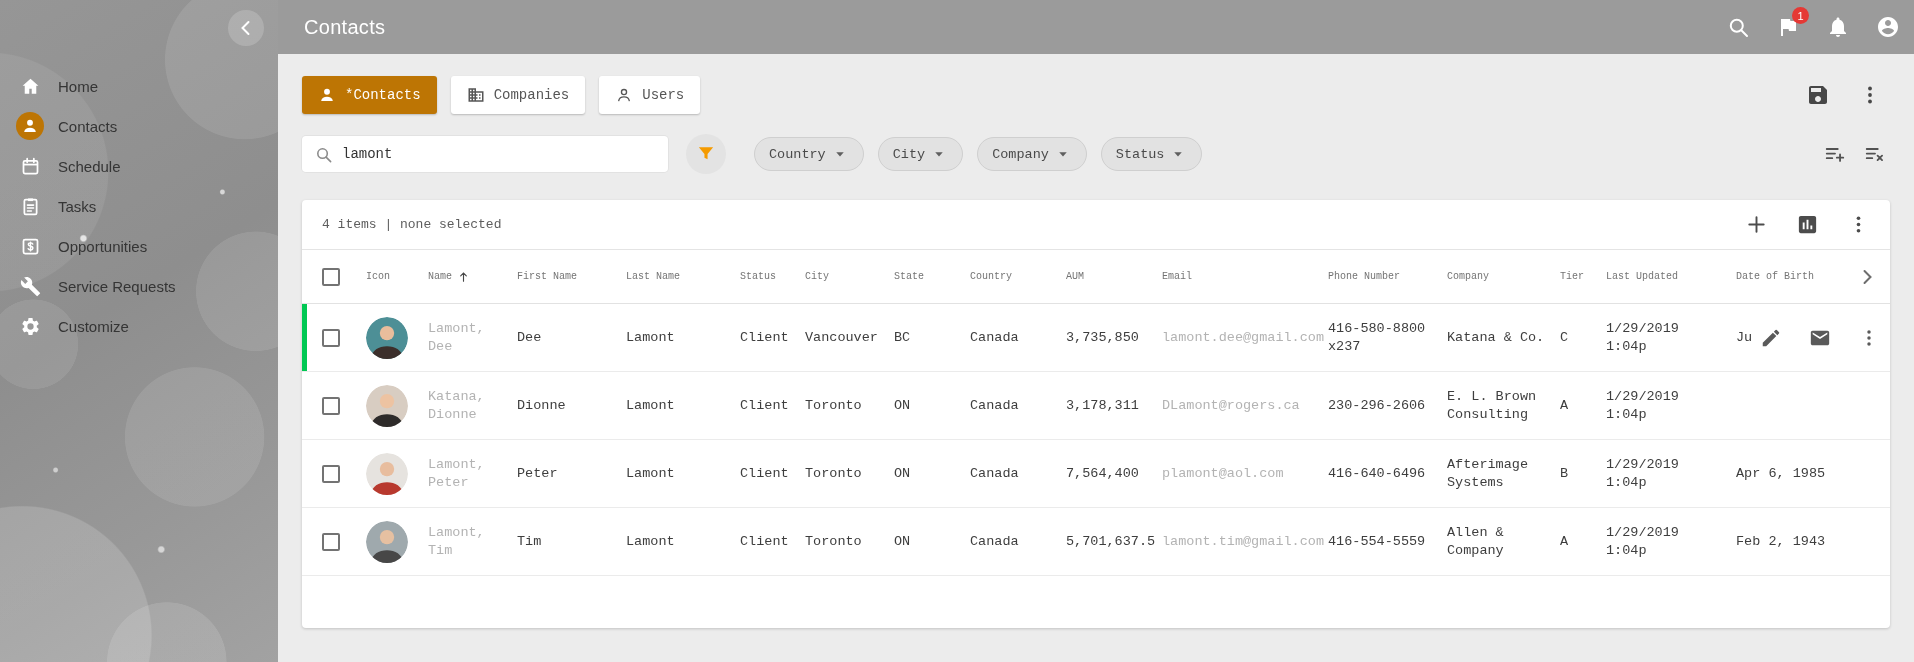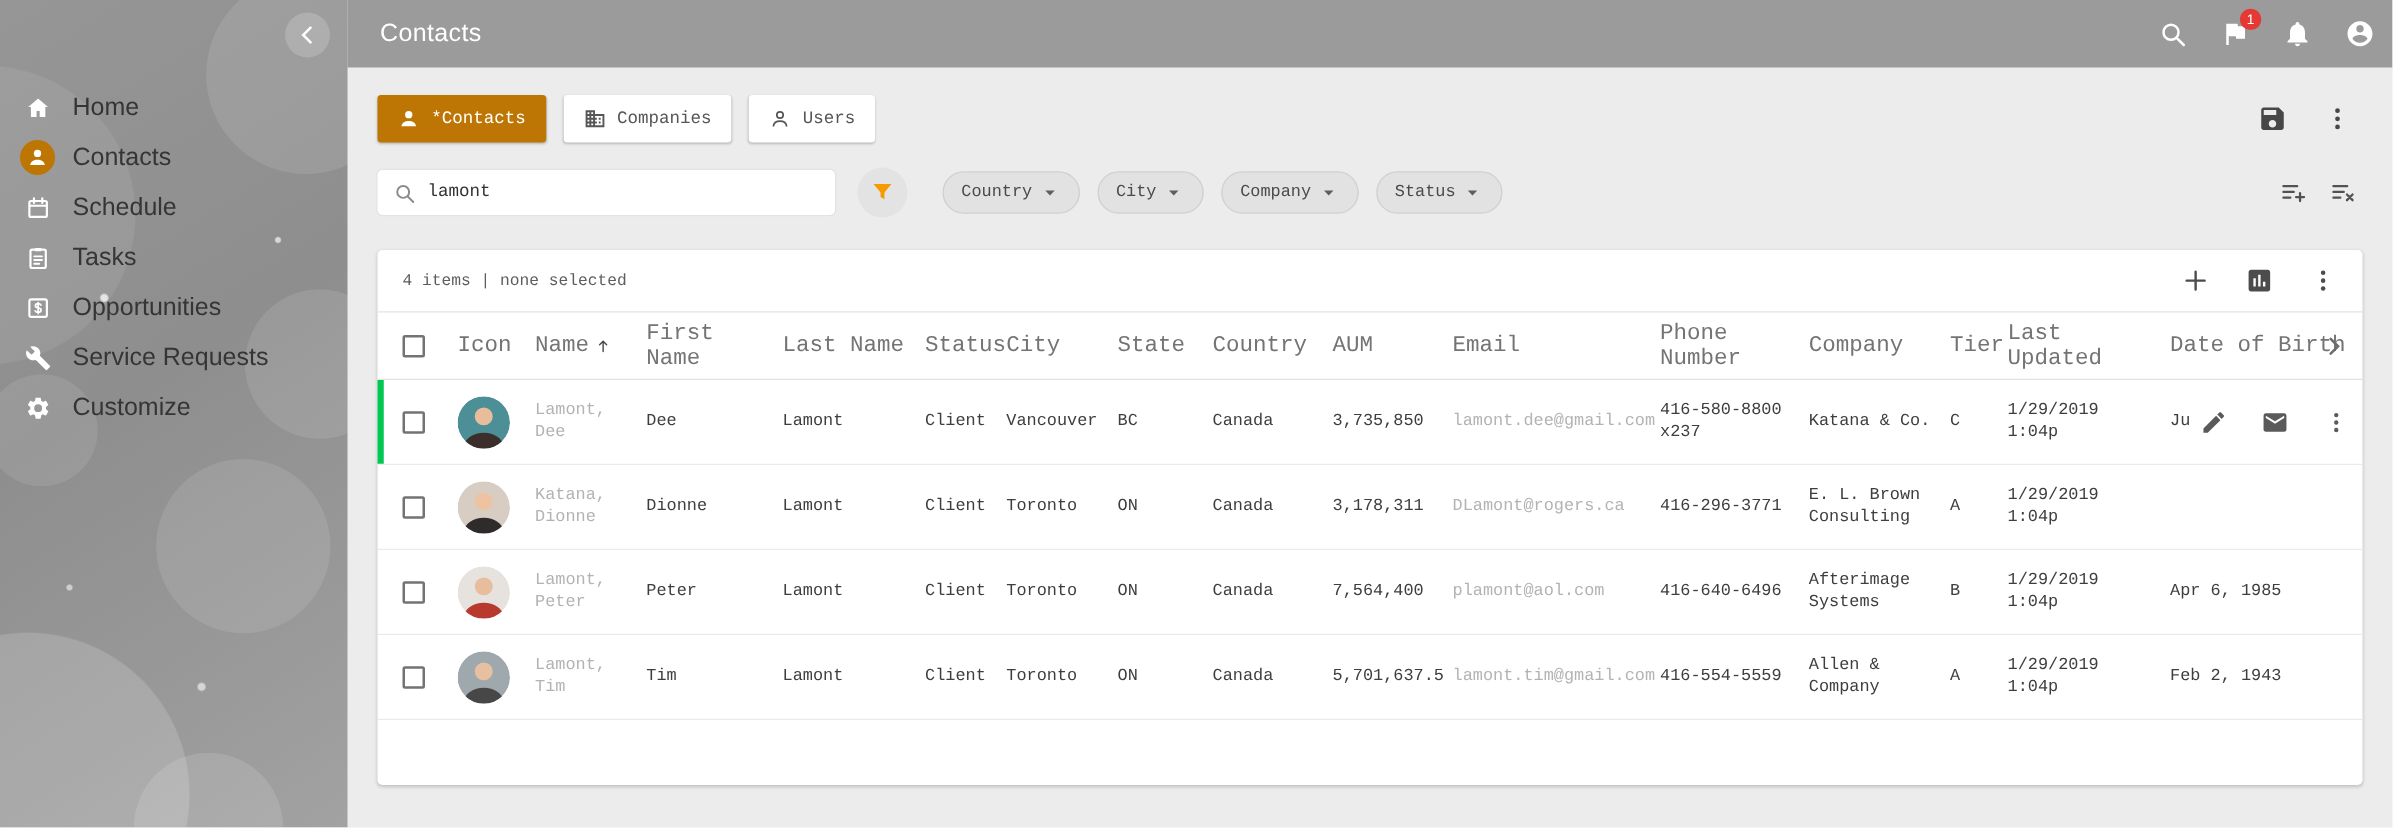--- a/index.html
+++ b/index.html
@@ -29,21 +29,21 @@
   .collapse-btn { position:absolute; top:10px; right:14px; width:36px; height:36px; border:none;
     border-radius:50%; background:rgba(255,255,255,.18); color:#fff; cursor:pointer;
     display:flex; align-items:center; justify-content:center; }
   .collapse-btn .ic { width:22px; height:22px; }
   .side-menu { padding-top:66px; }
   .side-item { display:flex; align-items:center; height:40px; padding:0 16px; gap:14px; cursor:pointer; }
   .side-item .ic { width:28px; height:28px; color:#fff; display:flex; align-items:center; justify-content:center; flex:0 0 28px; }
   .side-item .ic svg { width:21px; height:21px; }
   .side-item.active .ic { background:var(--accent,#BD7504); border-radius:50%; }
   .side-item.active .ic svg { width:18px; height:18px; }
-  .side-item .lbl { font-size:20px; color:#353535;text-align:right; }
+  .side-item .lbl { font-size:15px; color:#353535;text-align:right; }
 
   
   .main { flex:1; display:flex; flex-direction:column; }
   .topbar { height:54px; background:#9b9b9b; display:flex; align-items:center; padding:0 14px 0 26px; }
   .topbar h1 { color:#fff; font-size:20px; font-weight:500; letter-spacing:.3px; }
   .topbar-actions { margin-left:auto; display:flex; gap:26px; align-items:center; }
   .top-icon { position:relative; width:24px; height:24px; color:#fff; cursor:pointer; }
   .badge { position:absolute; top:-8px; right:-9px; background:var(--badge,#E53935); color:#fff; font-size:11px;
     min-width:17px; height:17px; border-radius:9px; display:flex; align-items:center; justify-content:center; padding:0 4px; }
 
@@ -78,21 +78,21 @@
   .card { margin-top:26px; background:#fff; border-radius:4px; box-shadow:0 1px 3px rgba(0,0,0,.18);
     height:428px; display:flex; flex-direction:column; }
   .card-header { height:50px; display:flex; align-items:center; padding:0 20px; border-bottom:1px solid #e4e4e4;gap:36px; }
   .summary { font-size:13px; color:#5d5d5d; }
   .card-actions { margin-left:auto; display:flex; gap:28px; align-items:center; }
   .ca-icon { width:23px; height:23px; color:#4c4c4c; cursor:pointer; }
 
   .lrow { display:grid; position:relative; padding-left:20px;
     grid-template-columns:44px 62px 89px 109px 114px 65px 89px 76px 96px 96px 166px 119px 113px 46px 130px minmax(0,1fr); }
   .thead .lrow { height:54px; border-bottom:1px solid #e2e2e2; }
-  .hcell { display:flex; align-items:center; padding-right:12px; font-size:18px; color:#747474; cursor:pointer; }
+  .hcell { display:flex; align-items:center; padding-right:12px; font-size:10px; color:#747474; cursor:pointer; }
   .sort-ic { width:15px; height:15px; margin-left:4px; color:#474747; display:inline-flex; }
   .thead-chevron { position:absolute; right:12px; top:50%; transform:translateY(-50%); width:22px; height:22px; color:#6d6d6d; cursor:pointer; }
 
   .tbody .lrow { min-height:68px; border-bottom:1px solid #ebebeb; cursor:pointer; }
   .cell { display:flex; align-items:center; padding:10px 12px 10px 0; font-size:13.5px; color:#3e3e3e; line-height:1.3; }
   .cell.muted { color:#b3b3b3; }
   .row.selected::before { content:""; position:absolute; left:0; top:0; bottom:0; width:5px; background:var(--selected,#00C853); }
   .cb { width:18px; height:18px; border:2px solid #737373; border-radius:2px; display:inline-block; cursor:pointer; background:#fff; }
   .avatar { width:42px; height:42px; border-radius:50%; overflow:hidden; }
   .avatar svg { width:100%; height:100%; display:block; }
@@ -482,21 +482,21 @@
               </div>
               <div class="cell muted">Katana, Dionne</div>
               <div class="cell">Dionne</div>
               <div class="cell">Lamont</div>
               <div class="cell">Client</div>
               <div class="cell">Toronto</div>
               <div class="cell">ON</div>
               <div class="cell">Canada</div>
               <div class="cell">3,178,311</div>
               <div class="cell muted">DLamont@rogers.ca</div>
-              <div class="cell">416-296-3771</div>
+              <div class="cell">230-296-2606</div>
               <div class="cell">E. L. Brown Consulting</div>
               <div class="cell">A</div>
               <div class="cell">1/29/2019 1:04p</div>
               <div class="cell"></div>
             </div>
             <div class="lrow row">
               <div class="cell">
                 <span class="cb"></span>
               </div>
               <div class="cell">

